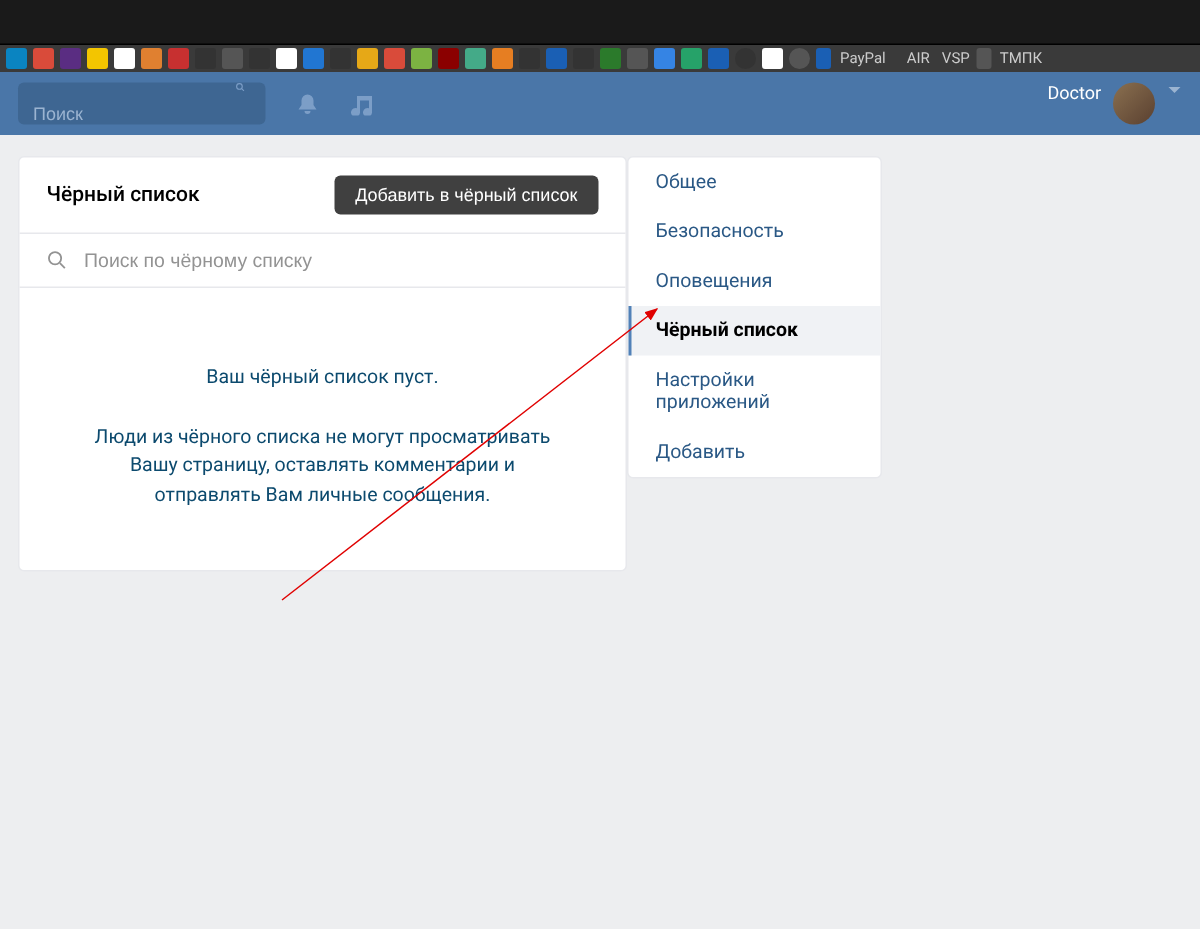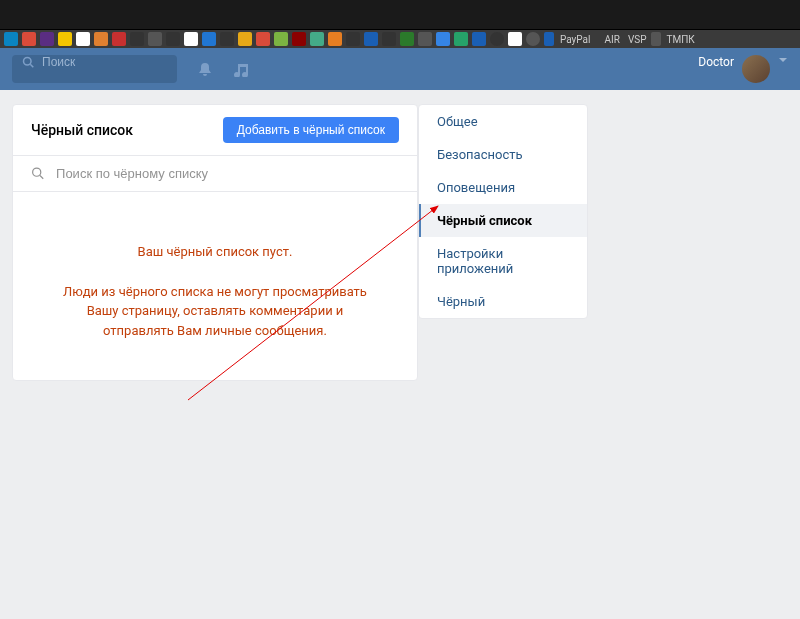--- a/index.html
+++ b/index.html
@@ -46,23 +46,24 @@
       align-items: center;
       padding: 0 12px;
       gap: 20px;
     }
     .search-box {
       background: #3e6692;
       border-radius: 4px;
       height: 28px;
       width: 165px;
       display: flex;
-      align-items: flex-start;
+      align-items: flex-end;
       padding: 0 10px;
       gap: 8px;
+      flex-direction: column;
     }
     .search-box input {
       background: transparent;
       border: none;
       outline: none;
       color: #9bb4d1;
       font-size: 12px;
       width: 100%;
     }
     .search-box input::placeholder { color: #9bb4d1; }
@@ -104,21 +105,21 @@
       justify-content: space-between;
       padding: 12px 18px;
       border-bottom: 1px solid #e7e8ec;
     }
     .panel-header h2 {
       font-size: 14px;
       font-weight: 500;
       color: #000;
     }
     .btn-primary {
-      background: #3b82f6;
+      background: #404040;
       color: #fff;
       border: none;
       border-radius: 4px;
       padding: 6px 14px;
       font-size: 12px;
       cursor: pointer;
     }
     .panel-search {
       display: flex;
       padding: 10px 18px;
@@ -129,21 +130,21 @@
       border: none;
       outline: none;
       font-size: 13px;
       color: #656565;
       width: 100%;
     }
     .panel-search input::placeholder { color: #939393; }
     .panel-body {
       padding: 50px 37px 40px;
       text-align: center;
-      color: #c2410c;
+      color: #0c4a6e;
       font-size: 13px;
       line-height: 1.5;
     }
     .panel-body .empty-title {
       margin-bottom: 20px;
     }
     .sidebar {
       background: #fff;
       border: 1px solid #e7e8ec;
       border-radius: 4px;
@@ -260,21 +261,21 @@
       <div>Люди из чёрного списка не могут просматривать Вашу страницу, оставлять комментарии и отправлять Вам личные сообщения.</div>
     </div>
   </div>
 
   <div class="sidebar" id="sidebar">
       <div class="sidebar-item">Общее</div>
       <div class="sidebar-item">Безопасность</div>
       <div class="sidebar-item">Оповещения</div>
       <div class="sidebar-item active">Чёрный список</div>
       <div class="sidebar-item">Настройки приложений</div>
-      <div class="sidebar-item">Чёрный</div>
+      <div class="sidebar-item">Добавить</div>
     </div>
 </div>
 
 <svg class="arrow-annotation" width="800" height="619">
   <defs>
     <marker id="arrowhead" markerWidth="9" markerHeight="7" refX="8" refY="3.5" orient="auto">
       <polygon points="0 0, 9 3.5, 0 7" fill="#e00000"></polygon>
     </marker>
   </defs>
   <line x1="188" y1="400" x2="438" y2="206" stroke="#e00000" stroke-width="1" marker-end="url(#arrowhead)"></line>

